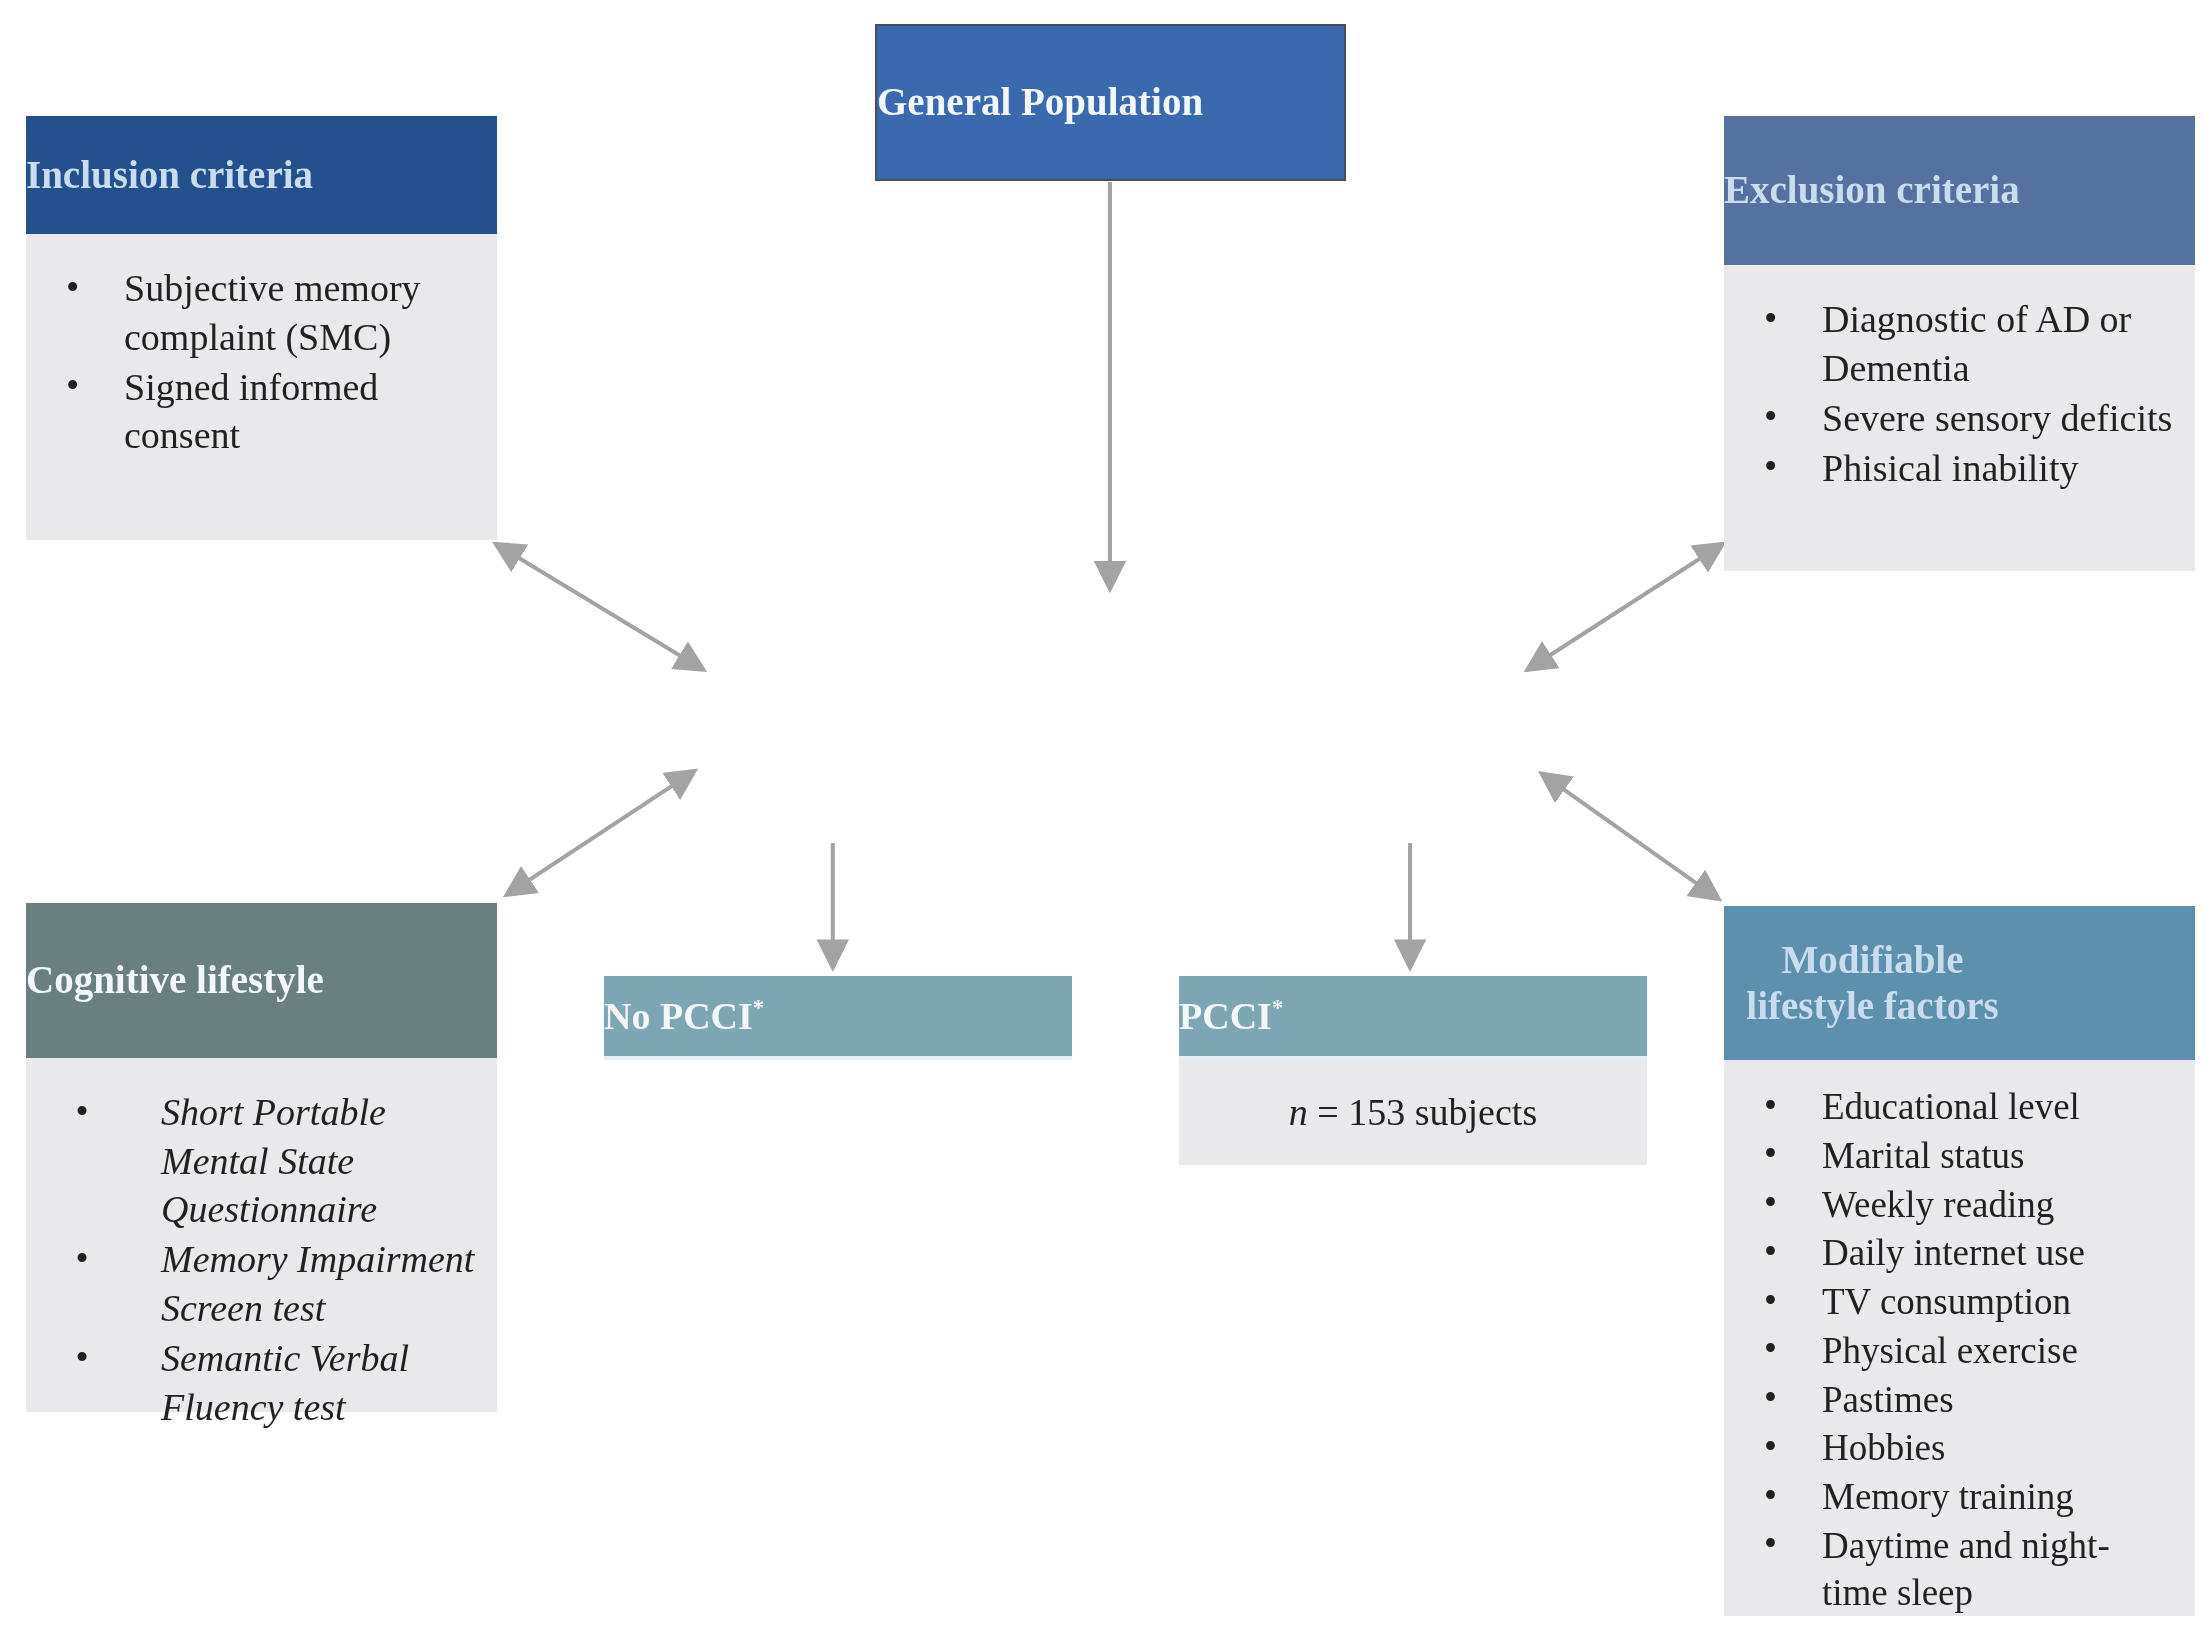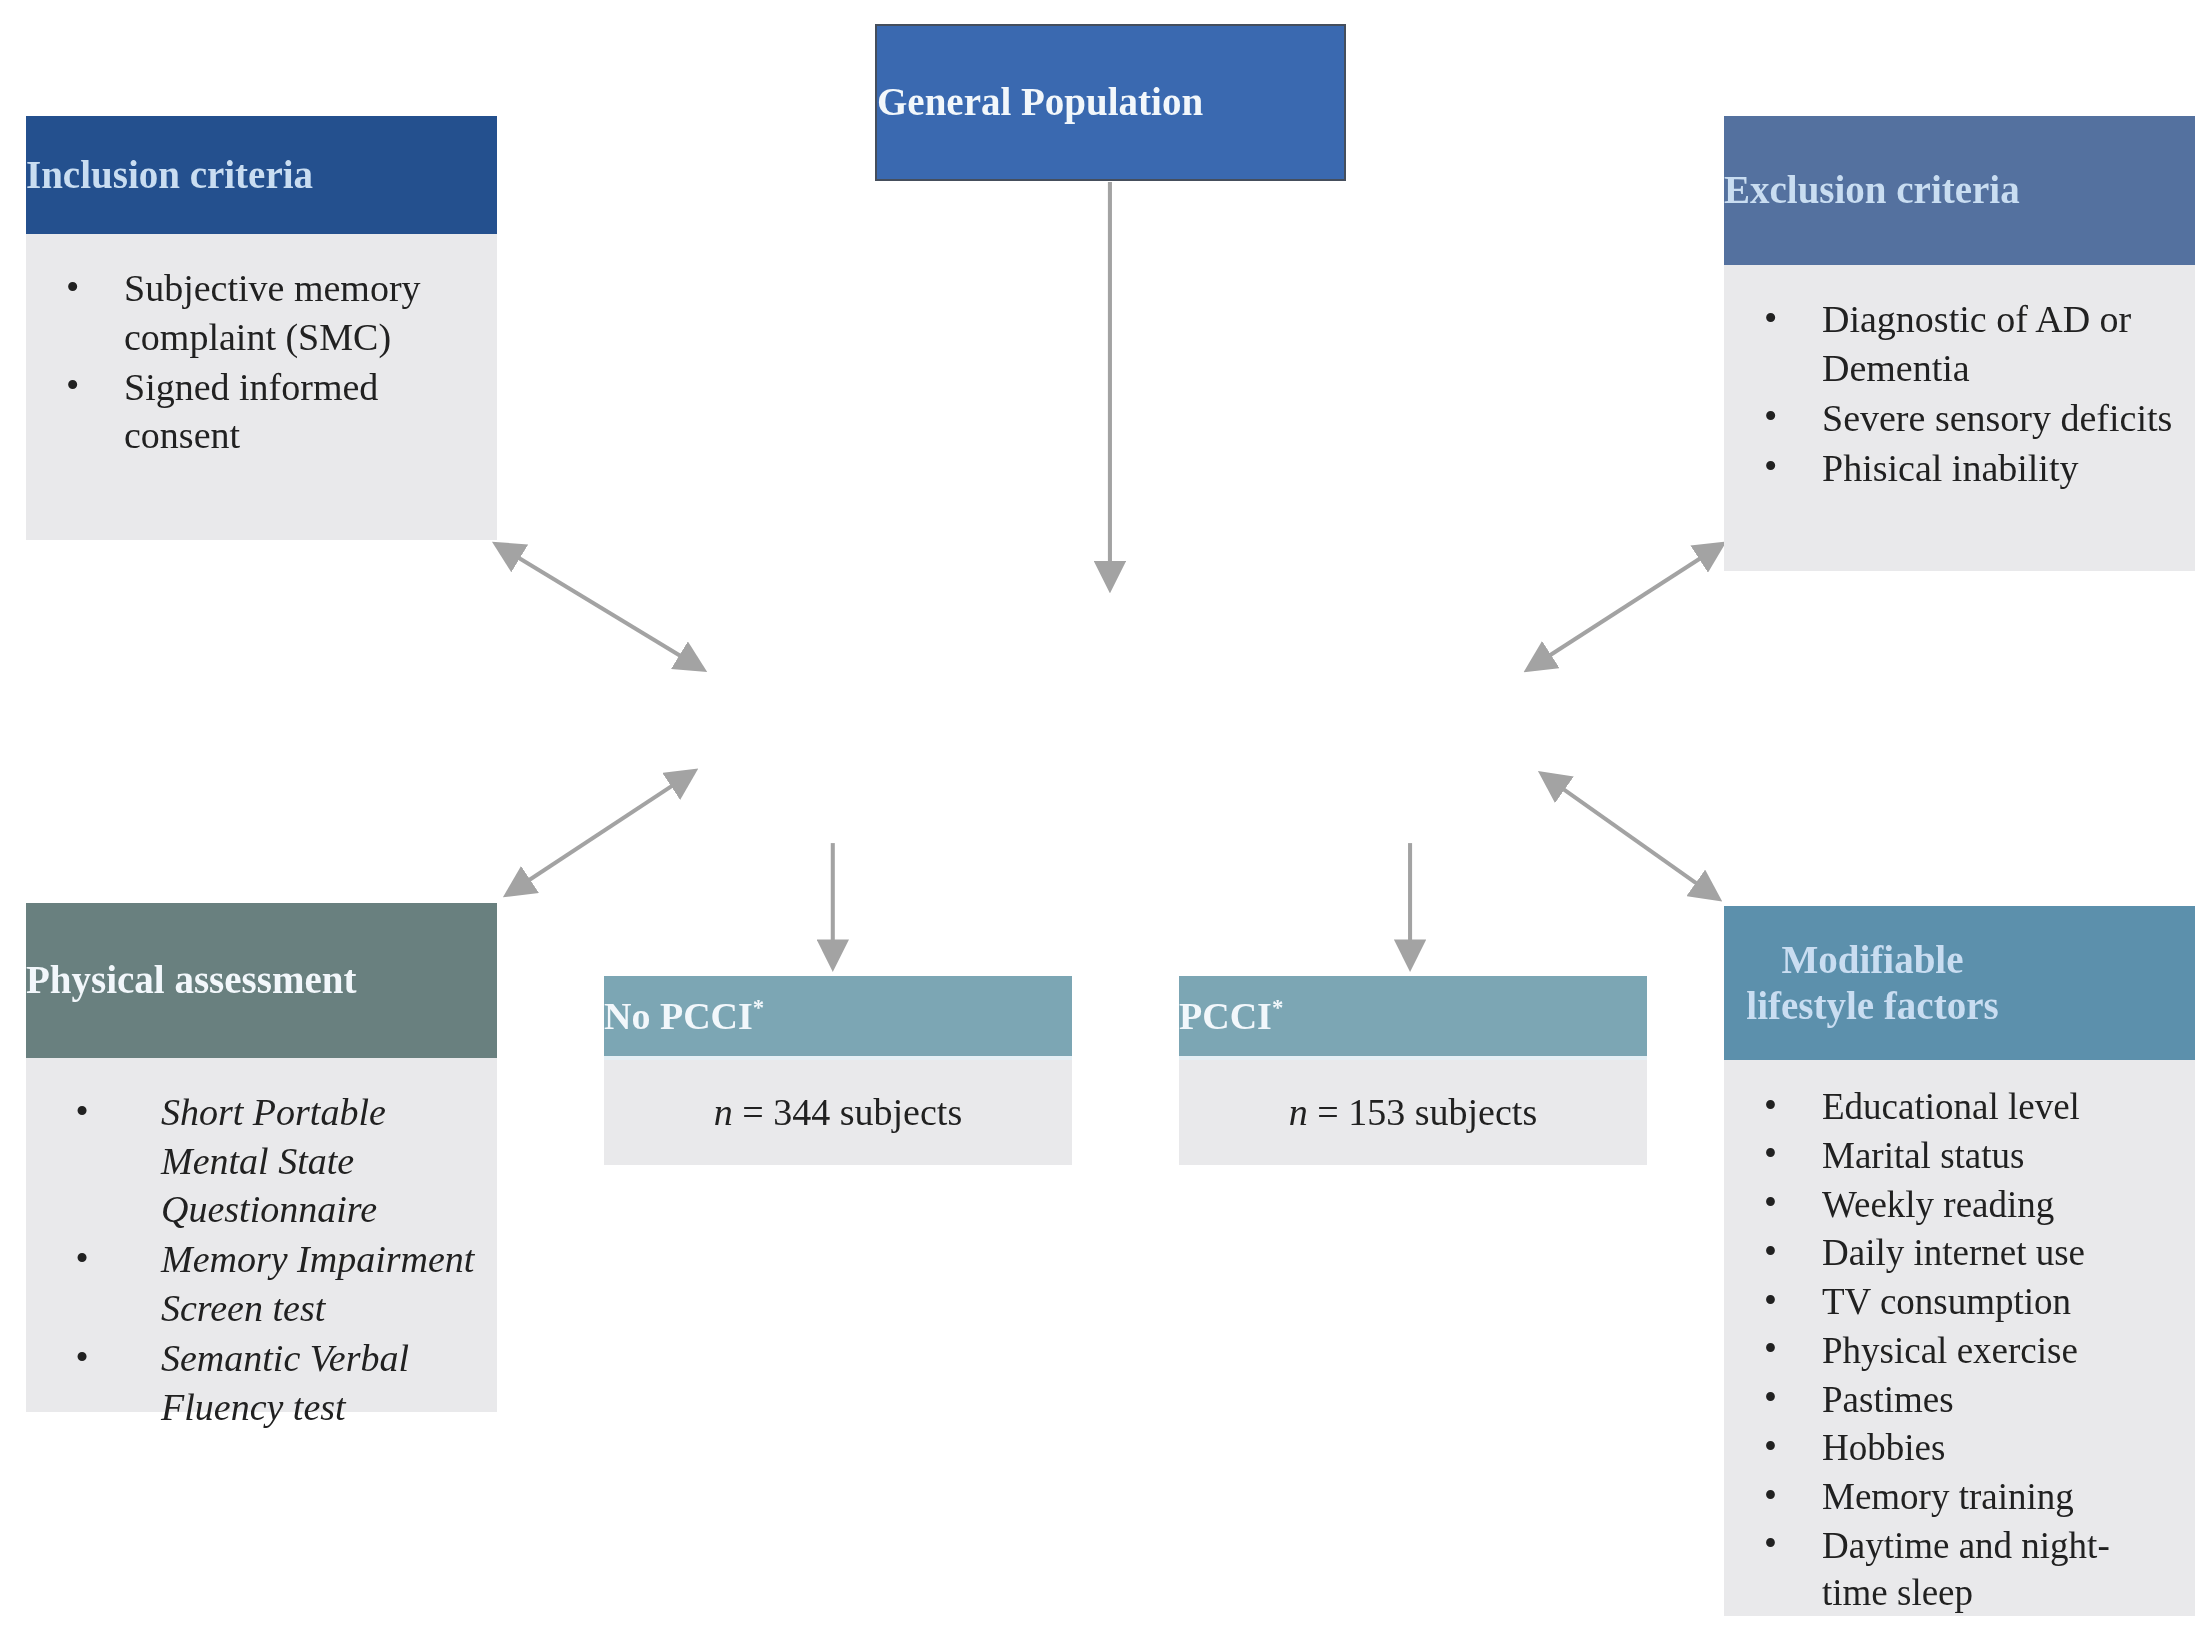--- a/index.html
+++ b/index.html
@@ -102,37 +102,34 @@
           <li>Diagnostic of AD or Dementia</li>
           <li>Severe sensory deficits</li>
           <li>Phisical inability</li>
         </ul>
     </div>
   </div>
 
 
   <div class="box" style="left:26px;top:903px;width:471px;">
     <div class="hdr hdr-cognitive" style="height:155px;">
-      <span>Physical assessment</span>
+      <span>Cognitive lifestyle</span>
     </div>
     <div class="panel-body" style="height:354px;">
       <ul class="blist indent-lg italic-list">
           <li>Short Portable Mental State Questionnaire</li>
           <li>Memory Impairment Screen test</li>
           <li>Semantic Verbal Fluency test</li>
         </ul>
     </div>
   </div>
 
   <div class="box" style="left:604px;top:976px;width:468px;">
     <div class="hdr hdr-pcci" style="height:84px;">
       <span><span>No PCCI</span><sup>*</sup></span>
-    </div>
-    <div class="panel-body" style="height:105px;display:flex;align-items:center;justify-content:center;">
-      <div class="nline"><i>n</i><span> = 344 subjects</span></div>
     </div>
   </div>
 
   <div class="box" style="left:1179px;top:976px;width:468px;">
     <div class="hdr hdr-pcci" style="height:84px;">
       <span><span>PCCI</span><sup>*</sup></span>
     </div>
     <div class="panel-body" style="height:105px;display:flex;align-items:center;justify-content:center;">
       <div class="nline"><i>n</i><span> = 153 subjects</span></div>
     </div>

